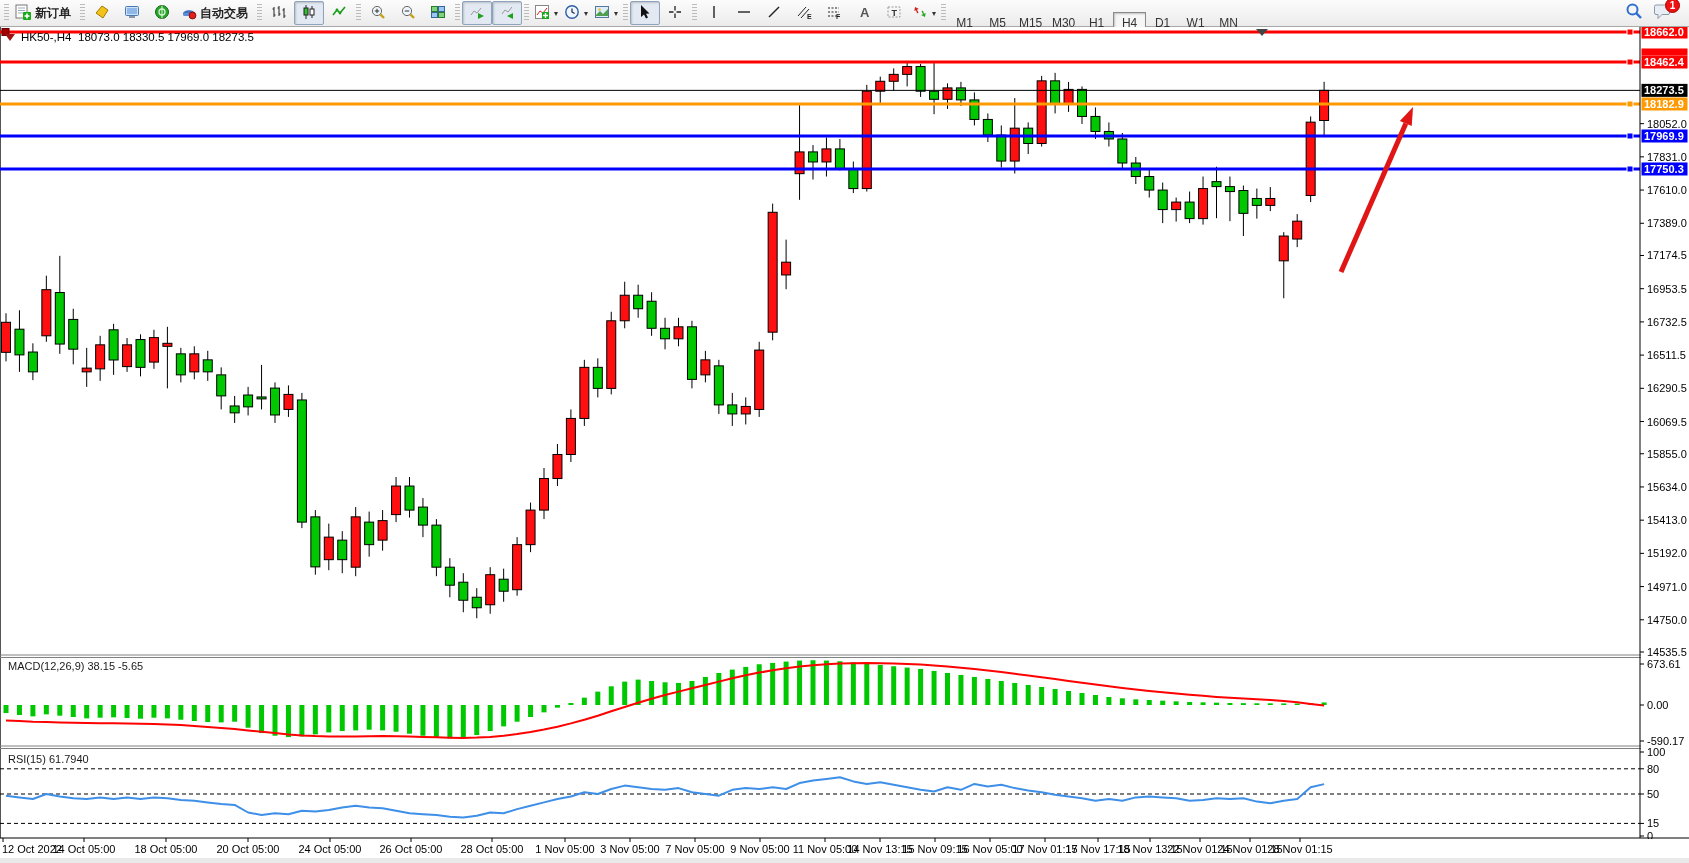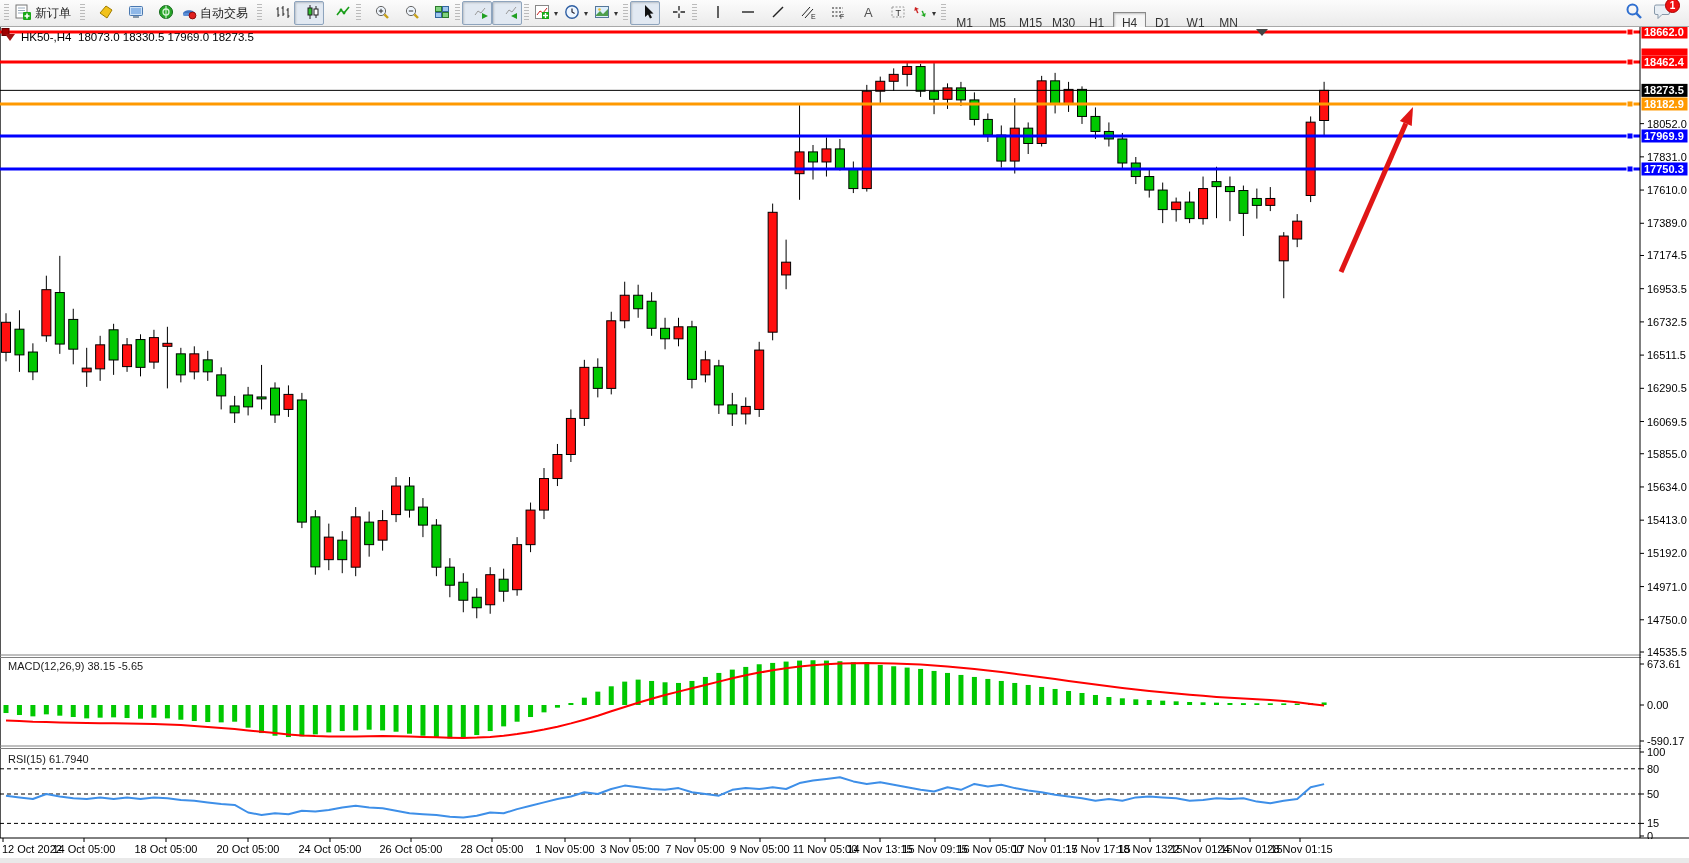--- a/index.html
+++ b/index.html
@@ -2,23 +2,23 @@
 <html><head>
 <meta charset="utf-8">
 <style>
   html,body{margin:0;padding:0;width:1689px;height:863px;overflow:hidden;
     font-family:"Liberation Sans","DejaVu Sans",sans-serif;background:#ffffff;}
   #toolbar{position:absolute;left:0;top:0;width:1689px;height:27px;box-sizing:border-box;
     background:linear-gradient(#fcfcfc,#ebebeb);border-bottom:1px solid #a8a8a8;
     display:flex;align-items:center;padding:0 2px;}
   .grip{width:5px;height:18px;margin:0 2px;
     background:repeating-linear-gradient(to bottom,#bbb 0 1px,transparent 1px 3px);}
-  .tbtn{height:22px;min-width:24px;display:flex;align-items:center;justify-content:flex-end;
+  .tbtn{height:22px;min-width:24px;display:flex;align-items:center;justify-content:center;
     gap:3px;padding:0 2px;border:1px solid transparent;border-radius:2px;background:transparent;
-    font-size:12px;color:#222;cursor:default;}
+    font-size:12px;color:#222;cursor:default;font-weight:bold;}
   .tbtn.haslabel{padding:0 6px 0 3px;}
   .tbtn.active{background:#e2e9f2;border:1px solid #8ea4bd;box-shadow:inset 1px 1px 2px rgba(0,0,0,.18);}
   .tbtn .dd{font-size:8px;color:#333;margin-left:1px;}
   .tfbtn{height:20px;width:31px;display:flex;align-items:center;justify-content:center;
     font-size:12px;color:#333;border:1px solid transparent;margin-top:20px;}
   .tfbtn.active{background:#f6f6f6;border:1px solid #8a8a8a;box-shadow:inset 1px 1px 2px rgba(0,0,0,.22);}
   #tb-right{margin-left:auto;display:flex;align-items:center;gap:10px;padding-right:14px;}
   #chat-wrap{position:relative;}
   #chat-badge{position:absolute;top:-4px;right:-7px;background:#e11;color:#fff;font-size:10px;
     font-weight:bold;border-radius:8px;min-width:13px;height:13px;display:flex;align-items:center;

